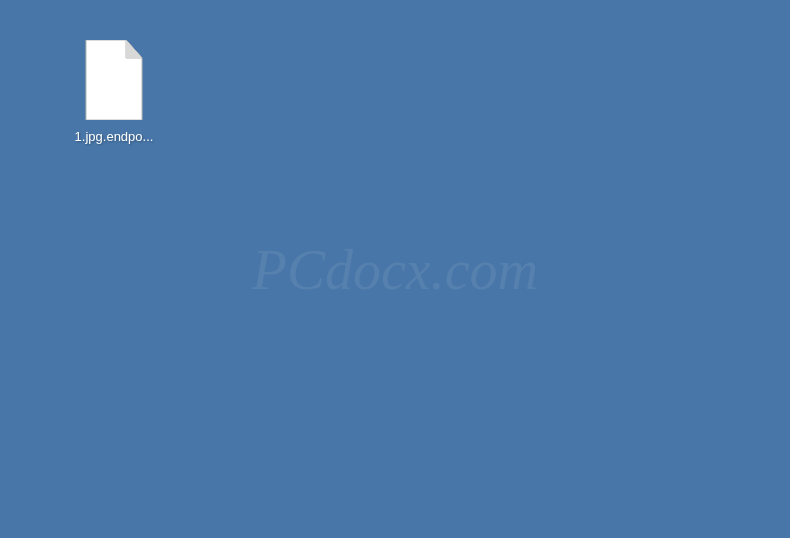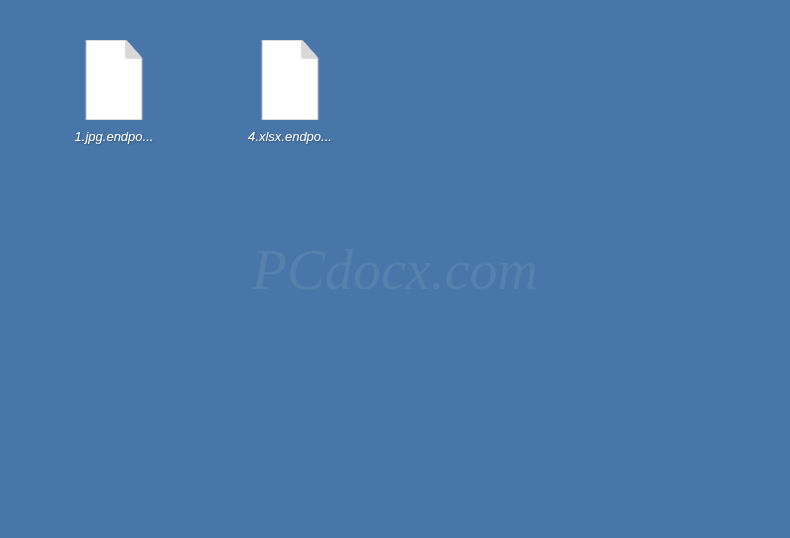--- a/index.html
+++ b/index.html
@@ -14,23 +14,22 @@
       font-family: 'Segoe UI', Tahoma, sans-serif;
       font-size: 13px;
       color: #ffffff;
       padding: 40px 50px;
       overflow: hidden;
       position: relative;
     }
     .desktop-grid {
       display: flex;
       flex-wrap: wrap;
-      gap: 40px 48px;
+      gap: 40px 61px;
       width: 100%;
-      font-style: italic;
     }
     .file-item {
       display: flex;
       flex-direction: column;
       align-items: center;
       width: 128px;
       cursor: pointer;
     }
     .file-icon {
       width: 64px;
@@ -69,21 +68,13 @@
 
 <div class="desktop-grid">
 <div class="file-item">
       <div class="file-icon"><svg viewBox="0 0 64 80" xmlns="http://www.w3.org/2000/svg">
     <path d="M 4 0 L 44 0 L 60 18 L 60 80 L 4 80 Z" fill="#ffffff" stroke="#b8b8b8" stroke-width="1"></path>
     <path d="M 44 0 L 44 18 L 60 18 Z" fill="#e8e8e8" stroke="#b8b8b8" stroke-width="1"></path>
     <path d="M 44 0 L 60 18 L 44 18 Z" fill="#d8d8d8"></path>
   </svg></div>
       <div class="file-label">1.jpg.endpo...</div>
     </div>
-    <div class="file-item">
-      <div class="file-icon"><svg viewBox="0 0 64 80" xmlns="http://www.w3.org/2000/svg">
-    <path d="M 4 0 L 44 0 L 60 18 L 60 80 L 4 80 Z" fill="#ffffff" stroke="#b8b8b8" stroke-width="1"></path>
-    <path d="M 44 0 L 44 18 L 60 18 Z" fill="#e8e8e8" stroke="#b8b8b8" stroke-width="1"></path>
-    <path d="M 44 0 L 60 18 L 44 18 Z" fill="#d8d8d8"></path>
-  </svg></div>
-      <div class="file-label">4.xlsx.endpo...</div>
-    </div>
   </div>
 
 </body></html>

